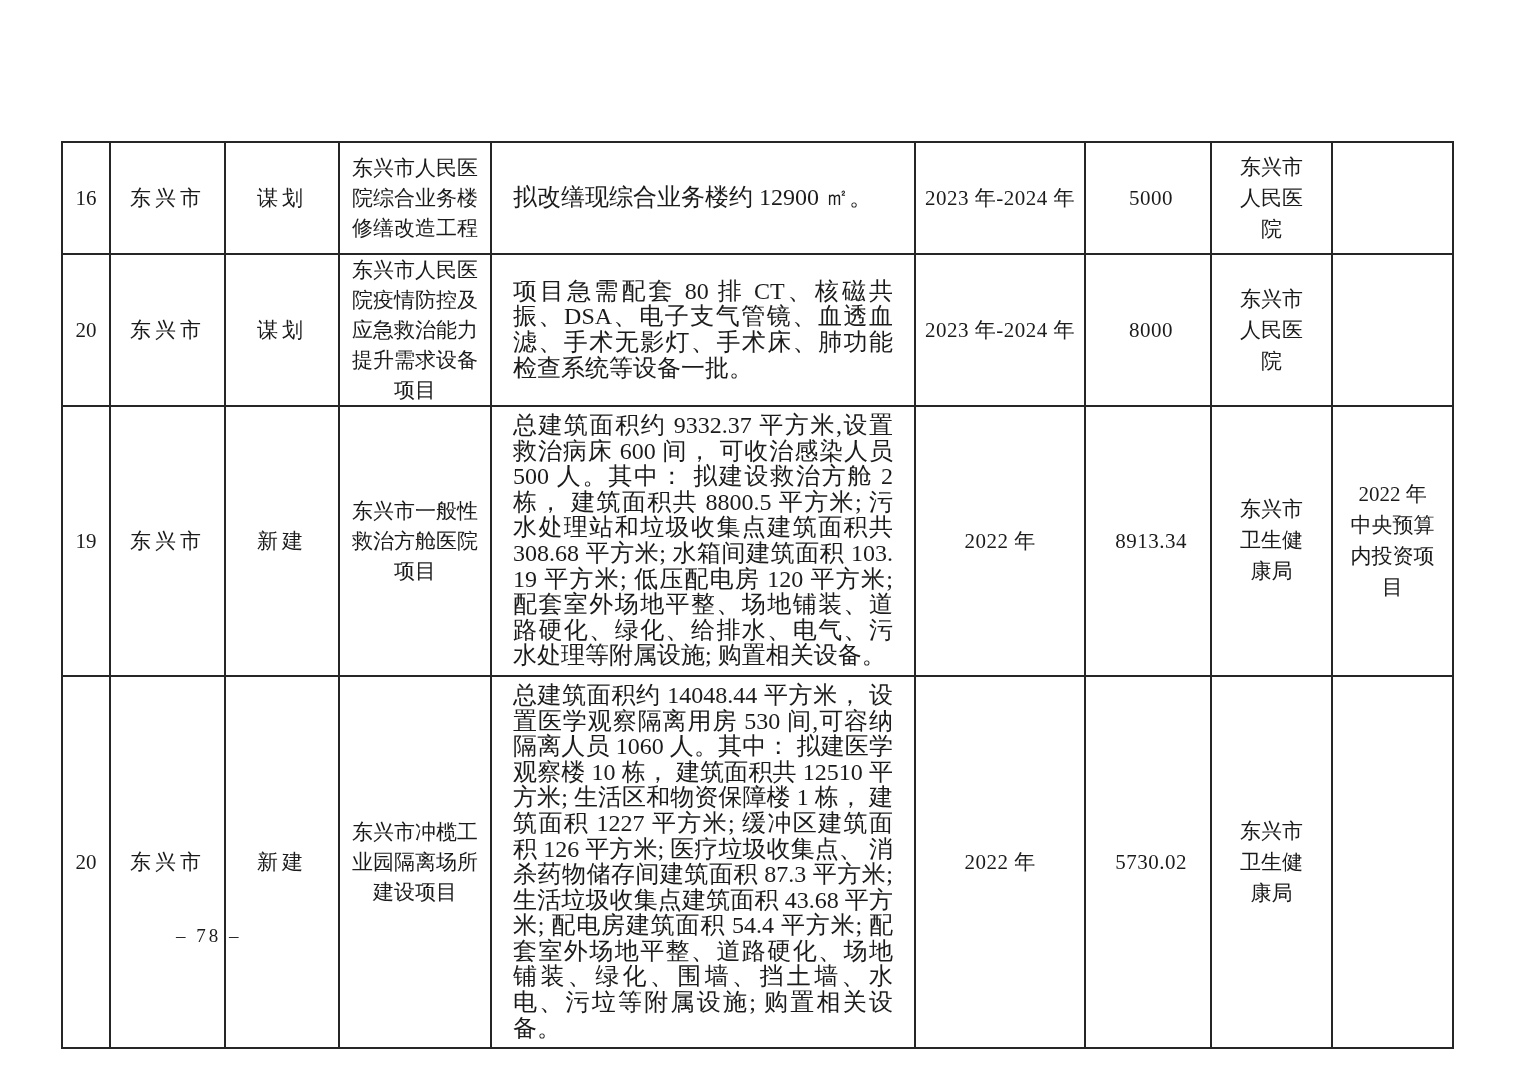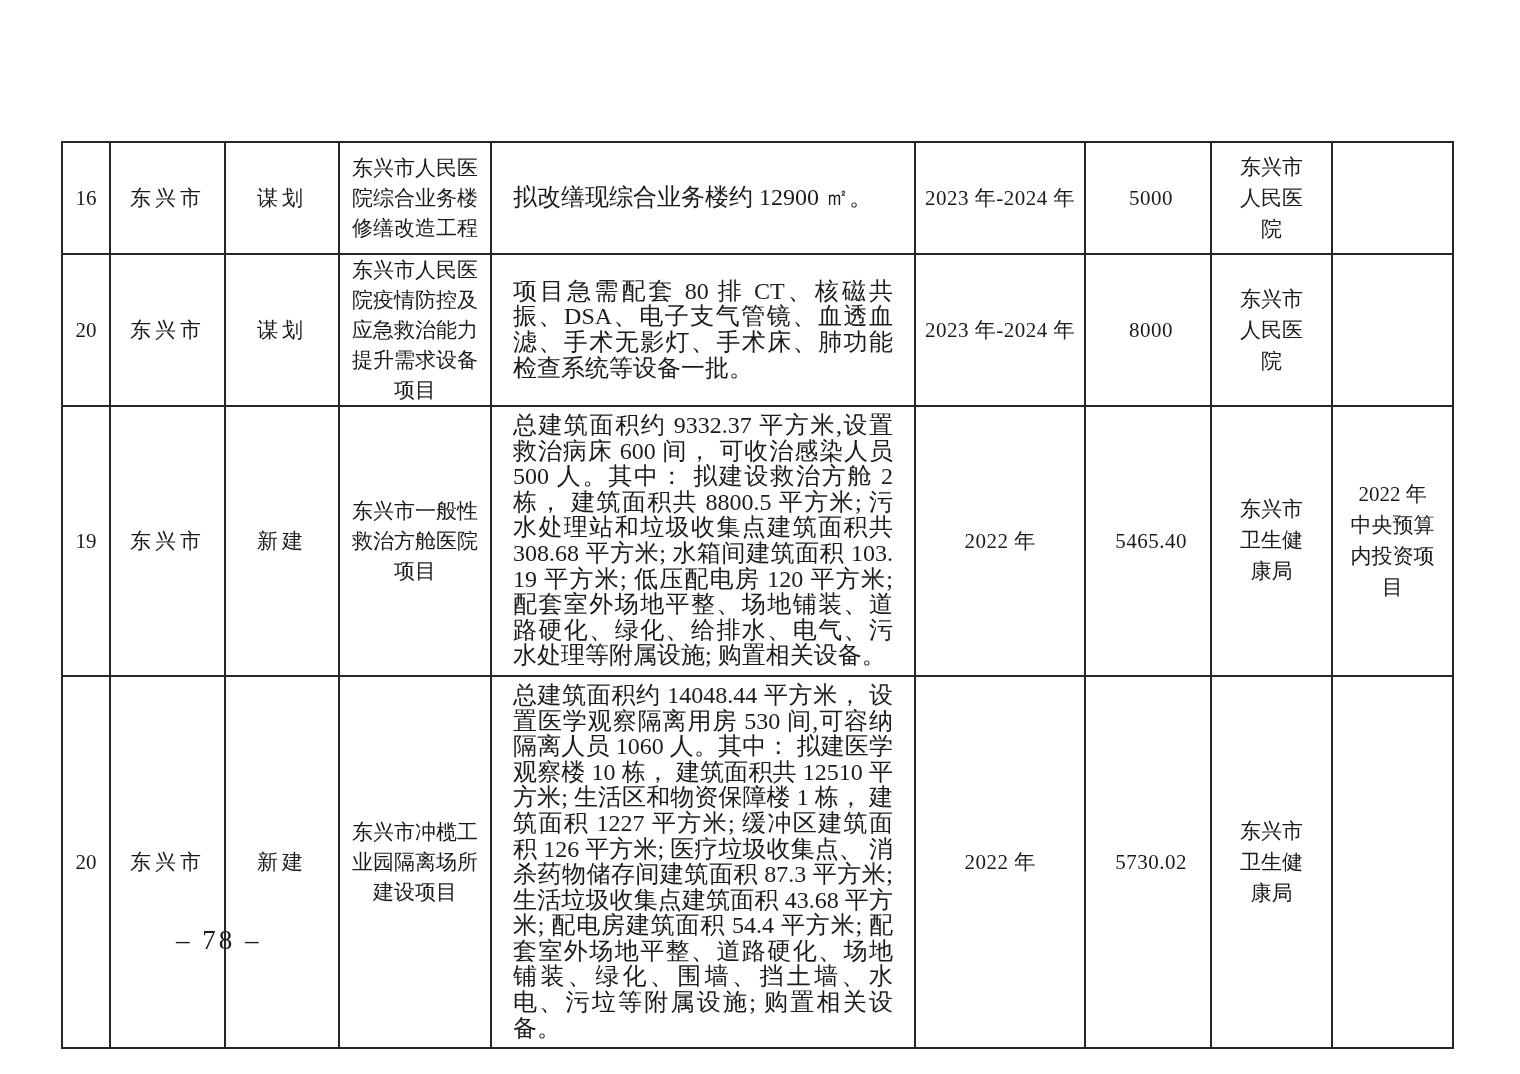--- a/index.html
+++ b/index.html
@@ -46,21 +46,21 @@
     font-size: 24px;
   }
   td.c-period { letter-spacing: 0.5px; }
   td.c-amount { letter-spacing: 0.5px; padding-left: 12px; }
   td.c-owner  { padding: 4px 20px; line-height: 31px; }
   td.c-note   { padding: 4px 16px; line-height: 31px; margin-top: 36px; }
 
   .page-number {
     position: absolute;
     left: 176px; top: 925px;
-    font-size: 27px;
+    font-size: 19px;
     letter-spacing: 3px;
     color: #1b1b1b;
     font-family: "Liberation Serif", "DejaVu Serif", serif;
   }
 </style>
 </head>
 <body>
 
 <div class="page">
 
@@ -99,21 +99,21 @@
         <td class="c-owner">东兴市人民医院</td>
         <td class="c-note"></td>
       </tr>
       <tr class="row-18">
         <td class="c-no">19</td>
         <td class="c-city">东兴市</td>
         <td class="c-type">新建</td>
         <td class="c-name">东兴市一般性救治方舱医院项目</td>
         <td class="c-desc">总建筑面积约 9332.37 平方米,设置救治病床 600 间， 可收治感染人员 500 人。其中： 拟建设救治方舱 2 栋， 建筑面积共 8800.5 平方米; 污水处理站和垃圾收集点建筑面积共 308.68 平方米; 水箱间建筑面积 103. 19 平方米; 低压配电房 120 平方米; 配套室外场地平整、场地铺装、道路硬化、绿化、给排水、电气、污水处理等附属设施; 购置相关设备。</td>
         <td class="c-period">2022 年</td>
-        <td class="c-amount">5465.40</td>
+        <td class="c-amount">8913.34</td>
         <td class="c-owner">东兴市卫生健康局</td>
         <td class="c-note">2022 年中央预算内投资项目</td>
       </tr>
       <tr class="row-19">
         <td class="c-no">20</td>
         <td class="c-city">东兴市</td>
         <td class="c-type">新建</td>
         <td class="c-name">东兴市冲榄工业园隔离场所建设项目</td>
         <td class="c-desc">总建筑面积约 14048.44 平方米， 设置医学观察隔离用房 530 间,可容纳隔离人员 1060 人。其中： 拟建医学观察楼 10 栋， 建筑面积共 12510 平方米; 生活区和物资保障楼 1 栋， 建筑面积 1227 平方米; 缓冲区建筑面积 126 平方米; 医疗垃圾收集点、 消杀药物储存间建筑面积 87.3 平方米; 生活垃圾收集点建筑面积 43.68 平方米; 配电房建筑面积 54.4 平方米; 配套室外场地平整、道路硬化、场地铺装、绿化、围墙、挡土墙、水电、污垃等附属设施; 购置相关设备。</td>
         <td class="c-period">2022 年</td>

